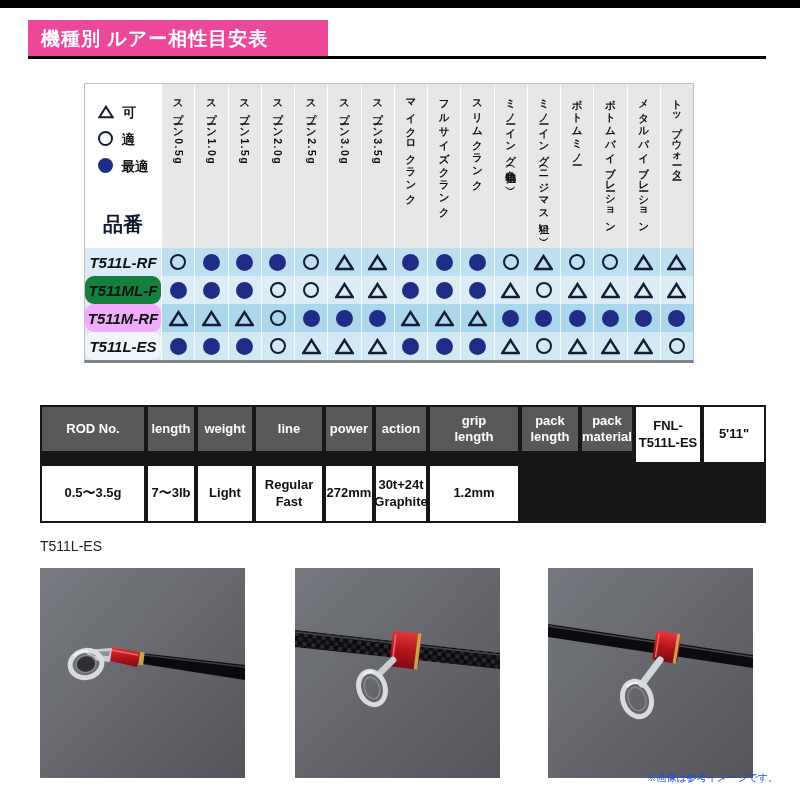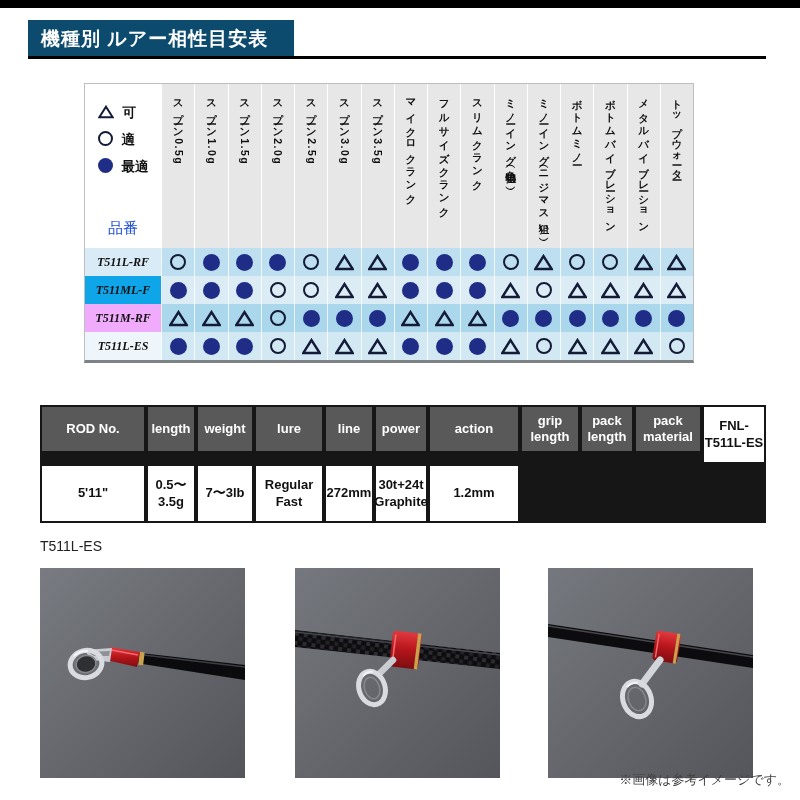--- a/index.html
+++ b/index.html
@@ -1,45 +1,45 @@
 <!DOCTYPE html>
 <html><head>
 <meta charset="utf-8">
 <style>
   html,body{margin:0;padding:0;}
   body{width:800px;height:800px;position:relative;background:#fff;
        font-family:"Liberation Sans",sans-serif;overflow:hidden;}
 
   
   .top-strip{position:absolute;left:0;top:0;width:800px;height:8px;background:#000;}
-  .title-box{position:absolute;left:28px;top:20px;width:266px;height:37px;background:#0c4a6e;
+  .title-box{position:absolute;left:28px;top:20px;width:300px;height:37px;background:#ec4899;
              color:#fff;font-weight:bold;font-size:19px;letter-spacing:1px;
              display:flex;align-items:center;padding-left:13px;box-sizing:border-box;}
   .title-rule{position:absolute;left:28px;top:56px;width:738px;height:3px;background:#000;}
 
   
   .compat{position:absolute;left:84px;top:83px;width:608px;display:grid;
           grid-template-columns:76px repeat(16,1fr);
           grid-template-rows:164px repeat(4,28px);
           border:1px solid #bcc0c2;border-bottom:3px solid #7e8285;background:#e7e7e7;}
   .legendcell{background:#fff;display:flex;flex-direction:column;justify-content:space-between;
               align-items:center;padding:20px 0 10px;box-sizing:border-box;}
   .legend{display:flex;flex-direction:column;gap:9px;}
   .legend-item{display:flex;align-items:center;gap:9px;font-weight:bold;font-size:13.5px;color:#111;}
-  .hinban{font-weight:normal;font-size:15px;color:#1d4ed8;}
+  .hinban{font-weight:bold;font-size:20px;color:#0f172a;}
   .colhead{background:#e7e7e7;border-left:1px solid #fff;display:flex;justify-content:center;
            padding-top:8px;box-sizing:border-box;}
   .colhead span{writing-mode:vertical-rl;text-orientation:mixed;font-weight:bold;
                 font-size:10.5px;letter-spacing:1.5px;color:#111;line-height:1.05;}
   .rowlab{display:flex;align-items:center;justify-content:center;
-          font-family:Liberation Serif, serif;font-style:italic;font-weight:bold;
-          font-size:12px;color:#111;}
+          font-family:Liberation Sans, sans-serif;font-style:italic;font-weight:bold;
+          font-size:15px;color:#111;border-radius:9px;}
   .cell{display:flex;align-items:center;justify-content:center;border-left:1px solid rgba(255,255,255,.75);}
   .r0{background:#bedff0}.r1{background:#dcecf5}.r2{background:#abd7ec}.r3{background:#d2e8f3}
-  .rowlab.r0{background:#d8ebf6}.rowlab.r1{background:#0ea5e9}
+  .rowlab.r0{background:#d8ebf6}.rowlab.r1{background:#15803d}
   .rowlab.r2{background:#f0abfc}.rowlab.r3{background:#eef6fb}
   .sy{display:inline-flex;align-items:center;justify-content:center;}
   .sy.f{width:17px;height:17px;border-radius:50%;background:#1f2d87;}
   .sy.c{width:12px;height:12px;border-radius:50%;border:2.4px solid #141b38;background:transparent;}
   .sy.t svg{width:19px;height:17px;display:block;}
   .legend-item .sy.f{width:15px;height:15px;}
   .legend-item .sy.c{width:11px;height:11px;}
   .legend-item .sy.t svg{width:16px;height:14px;}
 
   
@@ -52,21 +52,21 @@
   .spec .d{background:#fff;color:#111;font-weight:bold;font-size:13px;height:55px;
            display:flex;align-items:center;justify-content:center;text-align:center;
            white-space:pre-line;line-height:1.25;}
 
   
   .plabel{position:absolute;left:40px;top:538px;font-size:14px;color:#222;}
   .photo{position:absolute;top:568px;width:205px;height:210px;}
   .photo svg{width:100%;height:100%;display:block;}
   #p1{left:40px}#p2{left:295px}#p3{left:548px}
 
-  .footer{position:absolute;top:771px;right:10px;font-size:13px;color:#404040;}
+  .footer{position:absolute;top:771px;right:22px;font-size:10px;color:#1d4ed8;}
 </style>
 </head>
 <body>
 
 <div class="top-strip"></div>
 <div class="title-box">機種別 ルアー相性目安表</div>
 <div class="title-rule"></div>
 
 <div class="compat">
   <div class="legendcell">
@@ -435,34 +435,34 @@
     <div class="cell r3">
       <span class="sy c"></span>
     </div>
   </div>
 
 <div class="spec">
 
 <div class="h">ROD No.</div>
     <div class="h">length</div>
     <div class="h">weight</div>
-    <div class="h">lure</div>
     <div class="h">line</div>
     <div class="h">power</div>
     <div class="h">action</div>
     <div class="h">grip
 length</div>
     <div class="h">pack
 length</div>
     <div class="h">pack
 material</div>
     <div class="d">FNL-T511L-ES</div>
     <div class="d">5'11"</div>
     <div class="d">0.5〜3.5g</div>
     <div class="d">7〜3lb</div>
+    <div class="d">Light</div>
     <div class="d">Regular Fast</div>
     <div class="d">272mm</div>
     <div class="d">30t+24t
 Graphite</div>
     <div class="d">1.2mm</div>
   </div>
 
 <div class="plabel">T511L-ES</div>
 
 <div class="photo" id="p1">

